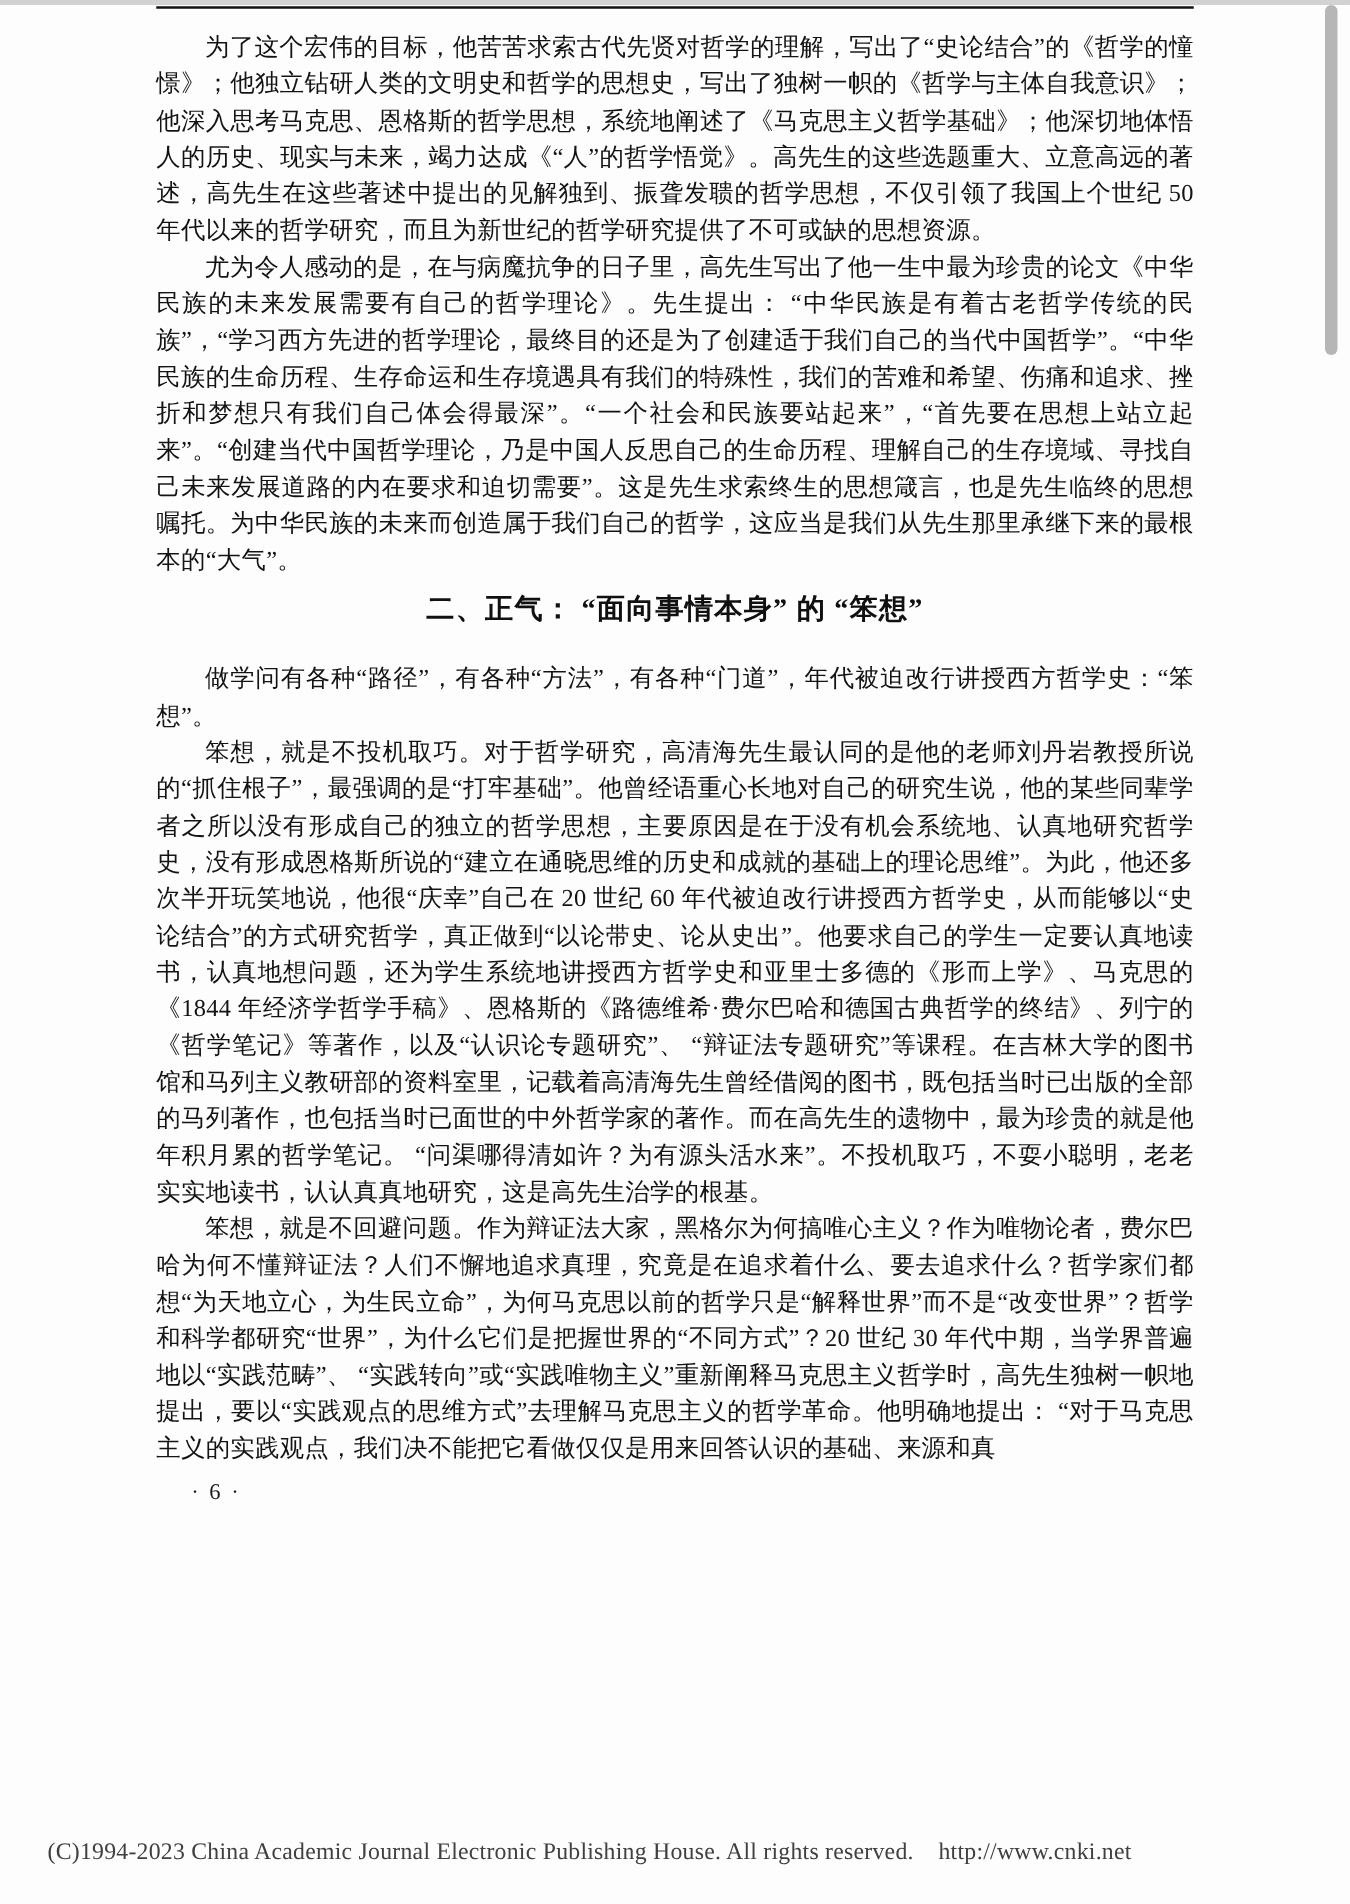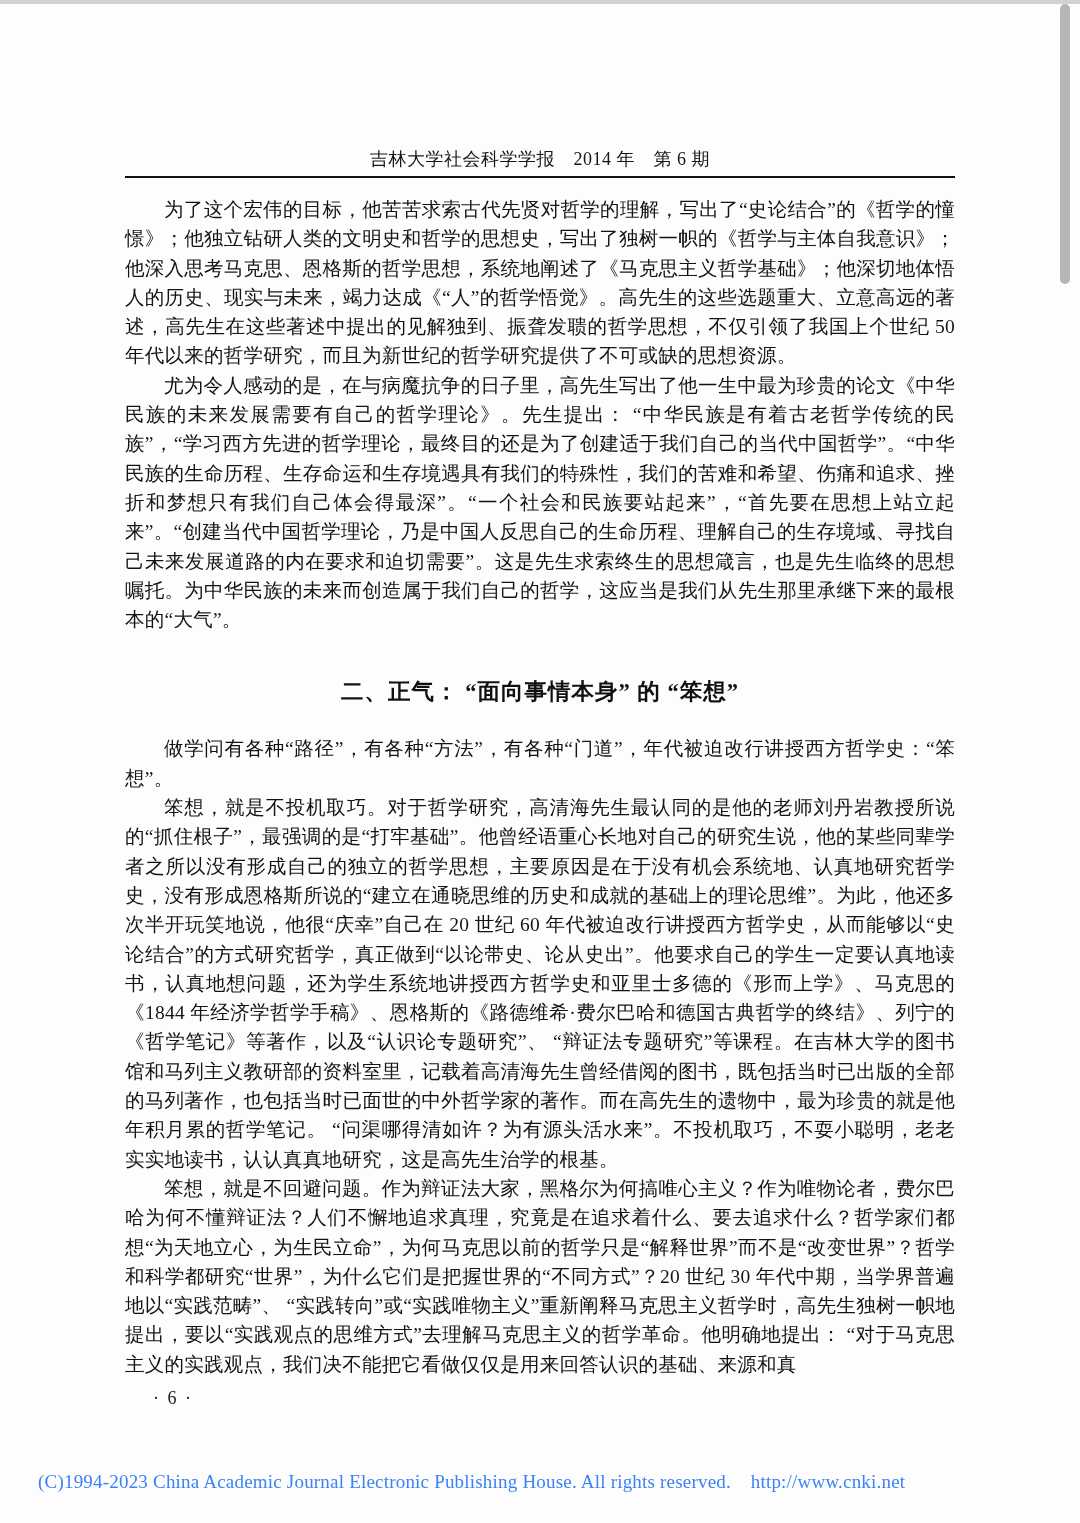--- a/index.html
+++ b/index.html
@@ -67,59 +67,58 @@
     letter-spacing: 0.25px;
     text-align: justify;
     text-justify: inter-ideograph;
     text-indent: 2em;
     color: #131313;
   }
   .first-para {
     margin-top: 17px;
   }
   .section-heading {
-    margin: 42px 0 27px 0;
+    margin: 8px 0 27px 0;
     text-align: center;
     font-size: 22.5px;
     font-weight: bold;
     letter-spacing: 1px;
     color: #101010;
   }
   .page-number {
     margin-top: 9px;
     padding-left: 28px;
     font-size: 18px;
     letter-spacing: 2px;
     color: #1a1a1a;
   }
   .copyright-footer {
     position: absolute;
     left: 38px;
     top: 1471px;
     width: 1000px;
     font-size: 19px;
-    color: #3b82f6;
+    color: #404040;
     letter-spacing: 0.2px;
     white-space: pre;
   }
 </style>
 </head>
 <body>
 
 <div class="viewport">
 
   <div class="top-strip"></div>
 
   <div class="scrollbar-track">
     <div class="scrollbar-thumb"></div>
   </div>
 
   <div class="content-column">
 
-    <div class="journal-header">吉林大学社会科学学报　2014 年　第 6 期</div>
 
     <div class="header-rule"></div>
 
     <p class="body-para first-para">为了这个宏伟的目标，他苦苦求索古代先贤对哲学的理解，写出了“史论结合”的《哲学的憧憬》；他独立钻研人类的文明史和哲学的思想史，写出了独树一帜的《哲学与主体自我意识》；他深入思考马克思、恩格斯的哲学思想，系统地阐述了《马克思主义哲学基础》；他深切地体悟人的历史、现实与未来，竭力达成《“人”的哲学悟觉》。高先生的这些选题重大、立意高远的著述，高先生在这些著述中提出的见解独到、振聋发聩的哲学思想，不仅引领了我国上个世纪 50 年代以来的哲学研究，而且为新世纪的哲学研究提供了不可或缺的思想资源。</p>
 
     <p class="body-para">尤为令人感动的是，在与病魔抗争的日子里，高先生写出了他一生中最为珍贵的论文《中华民族的未来发展需要有自己的哲学理论》。先生提出： “中华民族是有着古老哲学传统的民族”，“学习西方先进的哲学理论，最终目的还是为了创建适于我们自己的当代中国哲学”。“中华民族的生命历程、生存命运和生存境遇具有我们的特殊性，我们的苦难和希望、伤痛和追求、挫折和梦想只有我们自己体会得最深”。“一个社会和民族要站起来”，“首先要在思想上站立起来”。“创建当代中国哲学理论，乃是中国人反思自己的生命历程、理解自己的生存境域、寻找自己未来发展道路的内在要求和迫切需要”。这是先生求索终生的思想箴言，也是先生临终的思想嘱托。为中华民族的未来而创造属于我们自己的哲学，这应当是我们从先生那里承继下来的最根本的“大气”。</p>
 
     <h2 class="section-heading">二、正气： “面向事情本身” 的 “笨想”</h2>
 
     <p class="body-para">做学问有各种“路径”，有各种“方法”，有各种“门道”，年代被迫改行讲授西方哲学史：“笨想”。</p>

